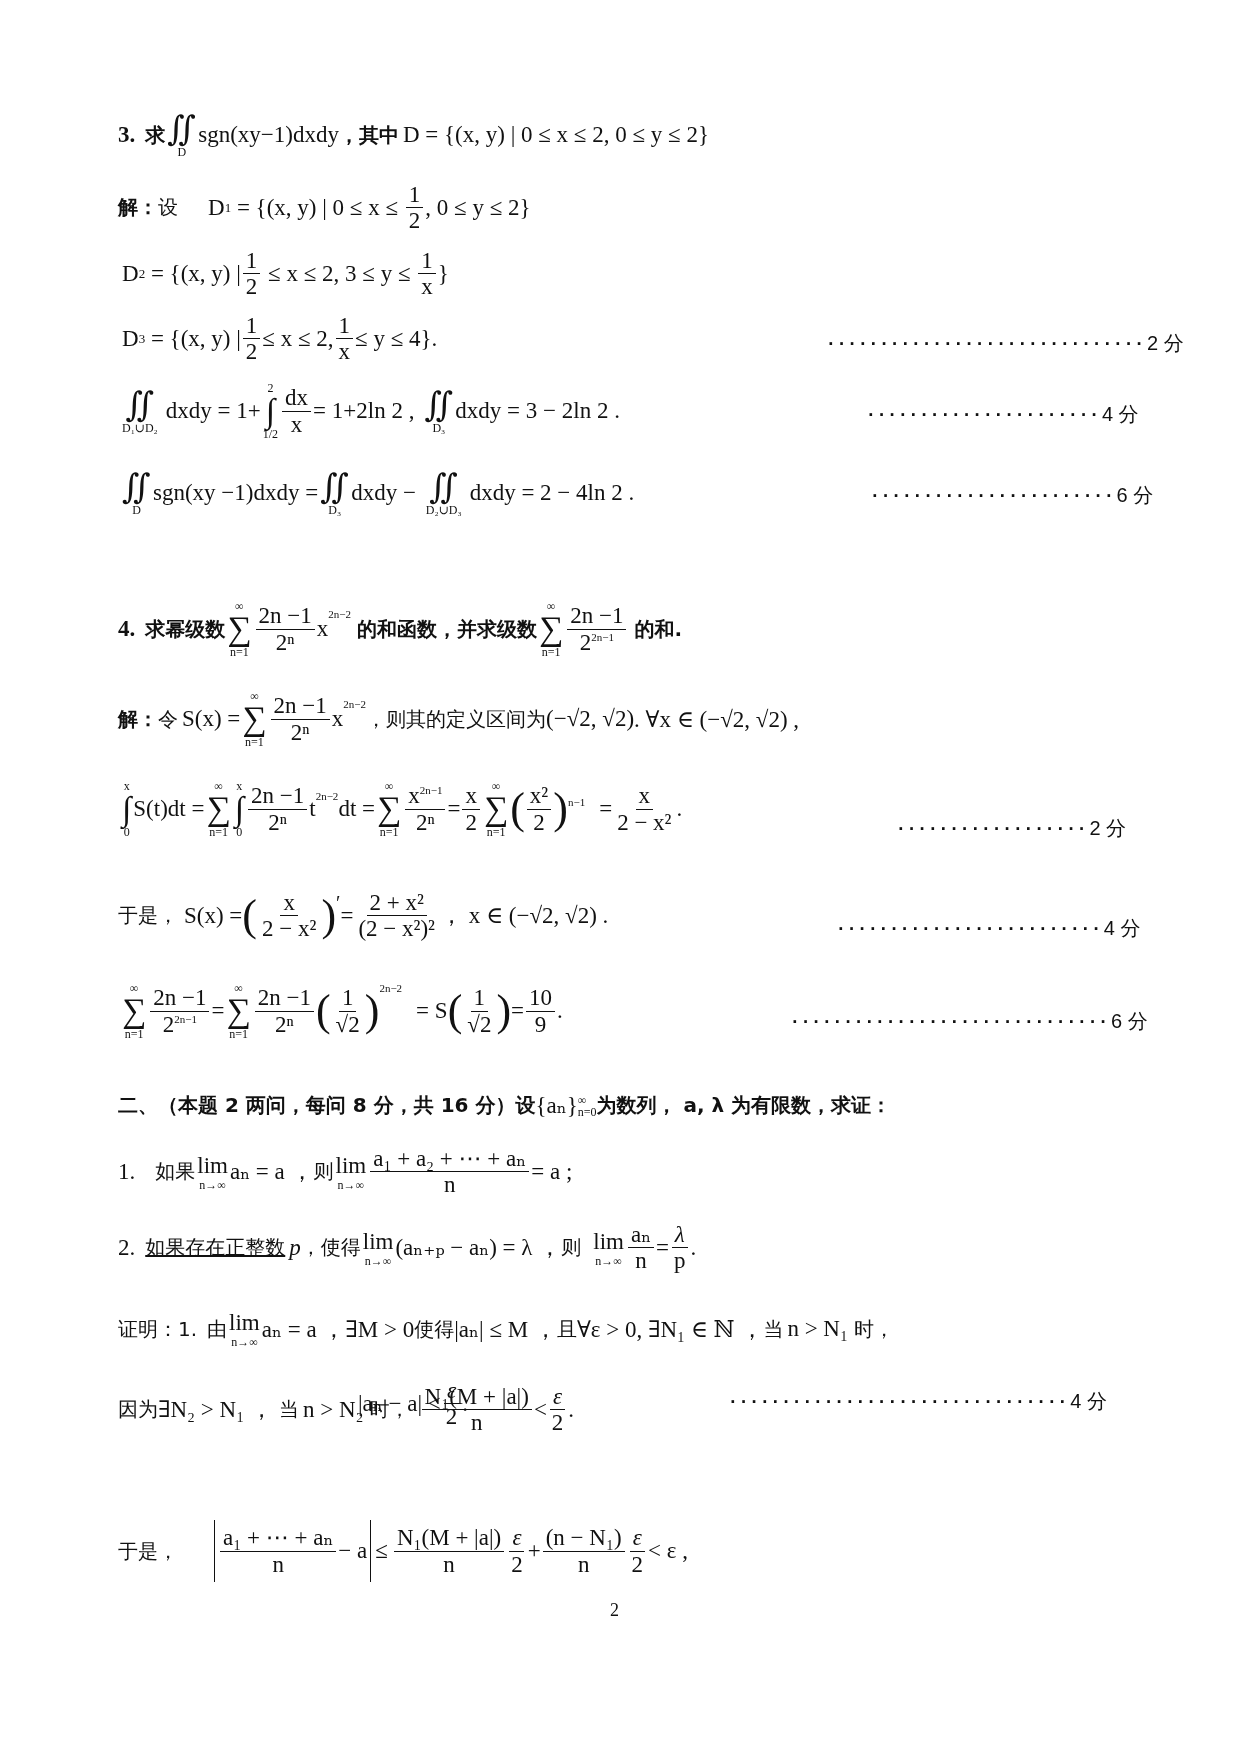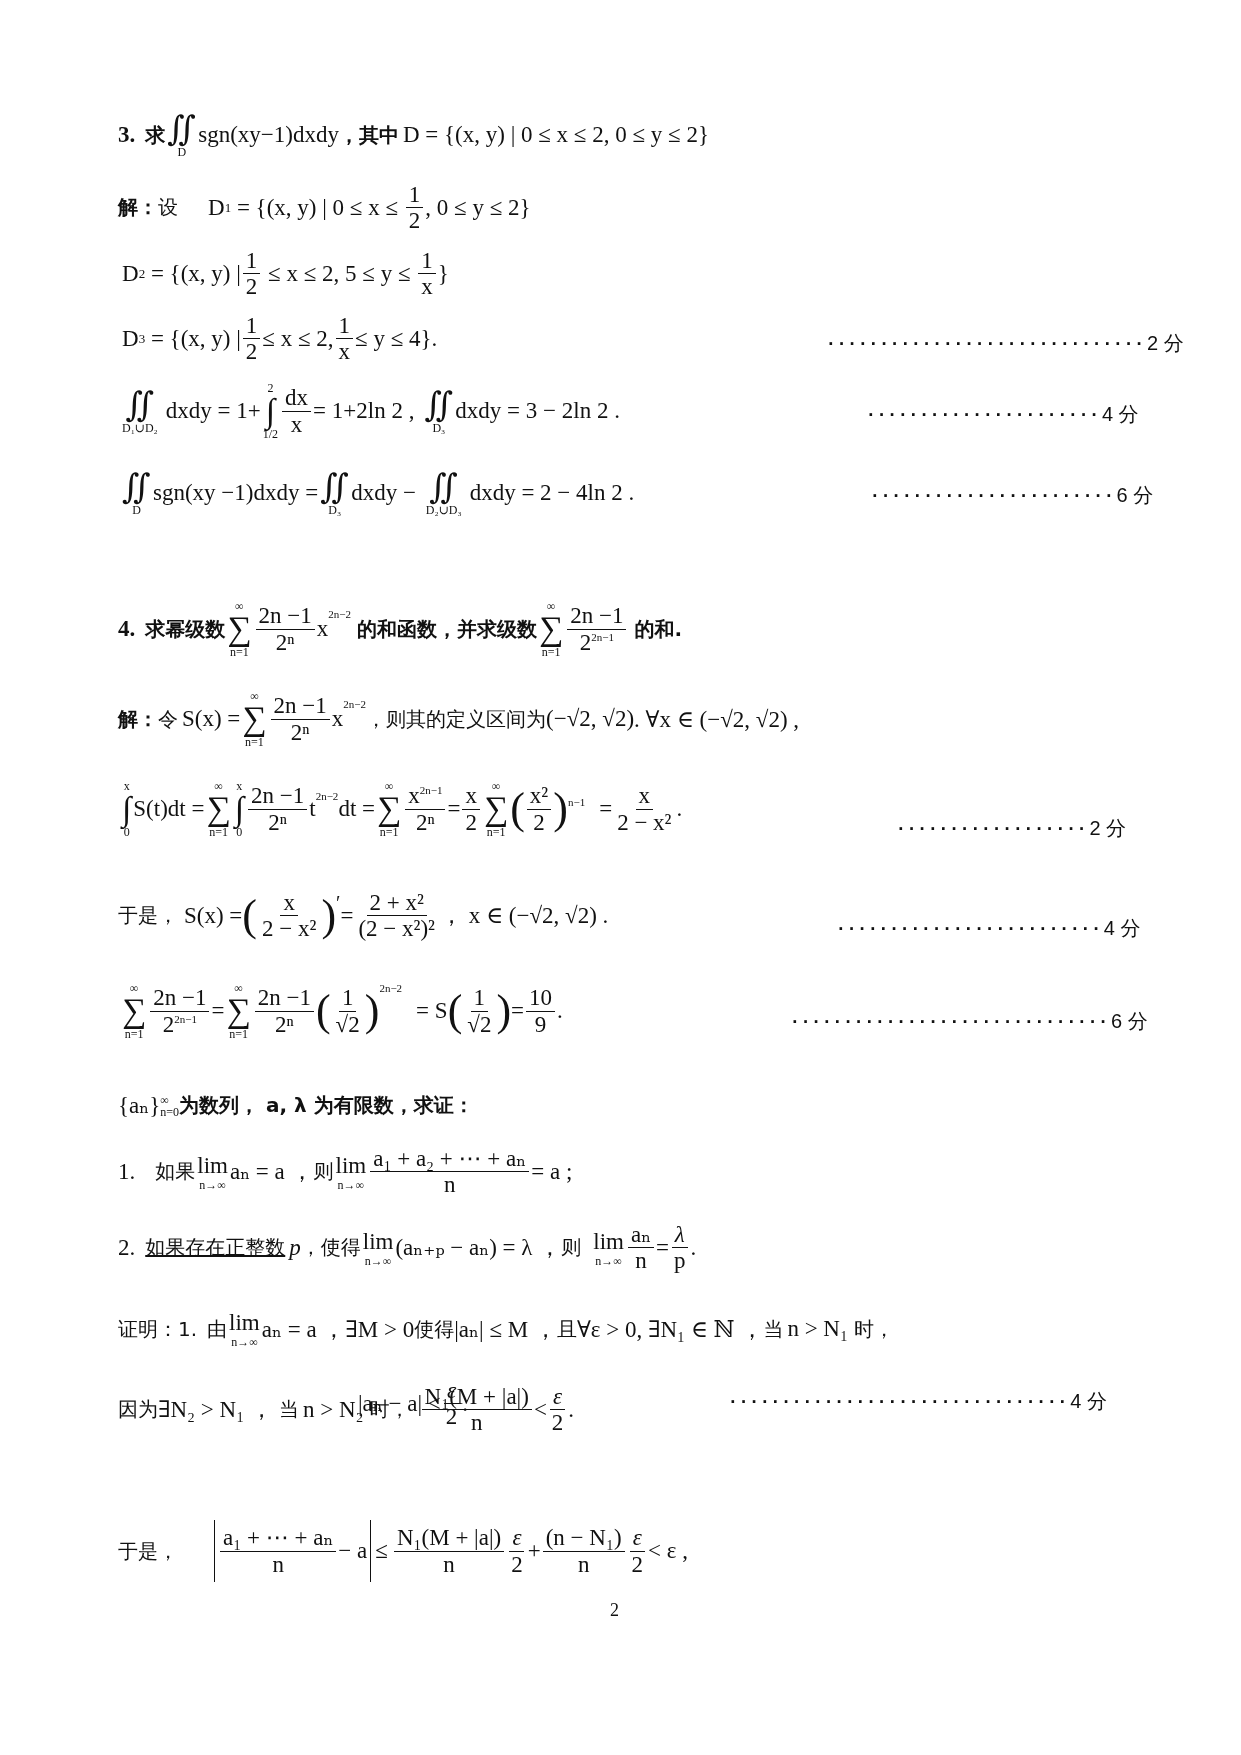--- a/index.html
+++ b/index.html
@@ -53,21 +53,21 @@
 </div>
 
 <div class="line" style="top:248px; left:122px;">
   <span class="m">D</span>
     <sub>2</sub>
   <span class="m" style="white-space:pre;"> = {(x, y) |</span>
   <span class="frac">
       <span class="num">1</span>
       <span class="den">2</span>
     </span>
-  <span class="m" style="white-space:pre;"> ≤ x ≤ 2, 5 ≤ y ≤ </span>
+  <span class="m" style="white-space:pre;"> ≤ x ≤ 2, 3 ≤ y ≤ </span>
   <span class="frac">
       <span class="num">1</span>
       <span class="den">x</span>
     </span>
   <span class="m">}</span>
 </div>
 
 <div class="line" style="top:313px; left:122px;">
   <span class="m">D</span>
     <sub>3</sub>
@@ -308,20 +308,21 @@
       <span class="den">9</span>
     </span>
   <span class="m">.</span>
 </div>
 <div class="score" style="top:1008px; left:790px;">
   <span class="dots">······························</span>
     <span class="score-label">6 分</span>
 </div>
 
 <div class="line" style="top:1092px; left:118px;">
+  <span class="cn bold">二、（本题 2 两问，每问 8 分，共 16 分）设</span>
   <span class="m">{aₙ}</span>
   <span style="display:inline-flex; flex-direction:column; font-size:12px; line-height:1;">
       <span>∞</span>
       <span>n=0</span>
     </span>
   <span class="cn bold">为数列， a, λ 为有限数，求证：</span>
 </div>
 
 <div class="line" style="top:1146px; left:118px;">
   <span>1.</span>

